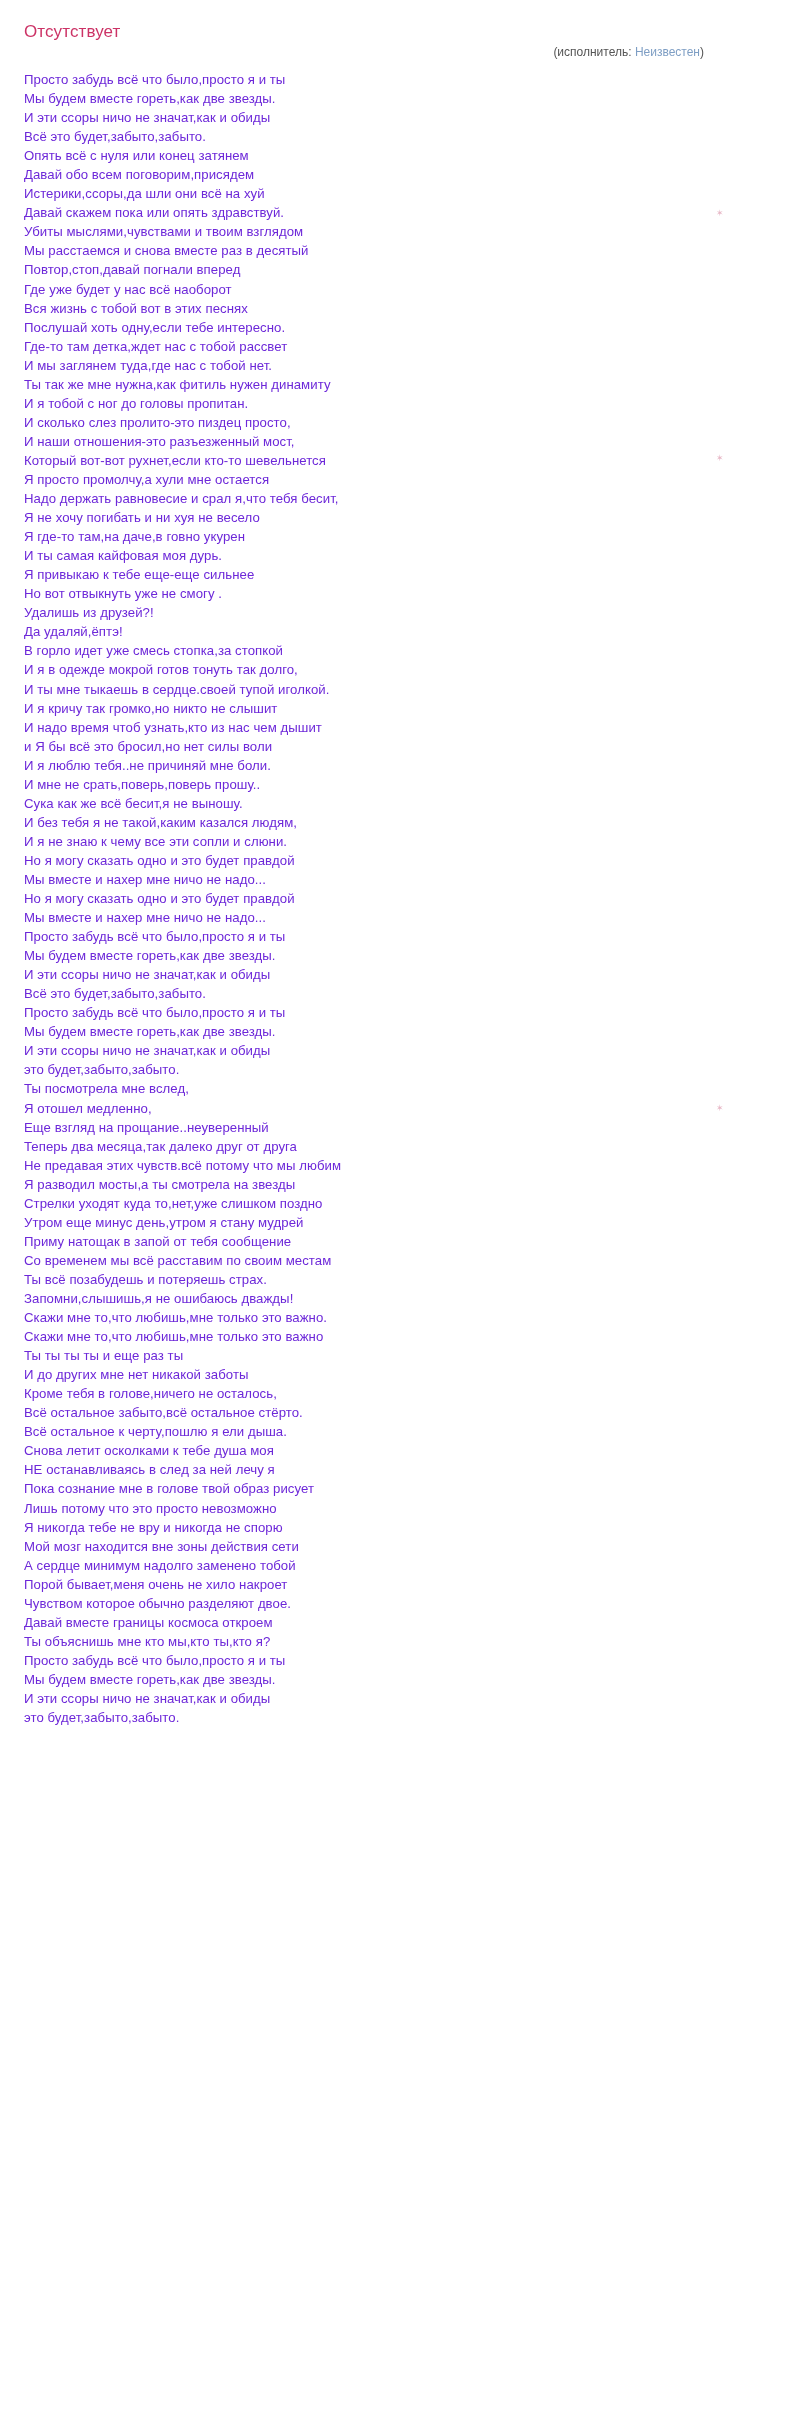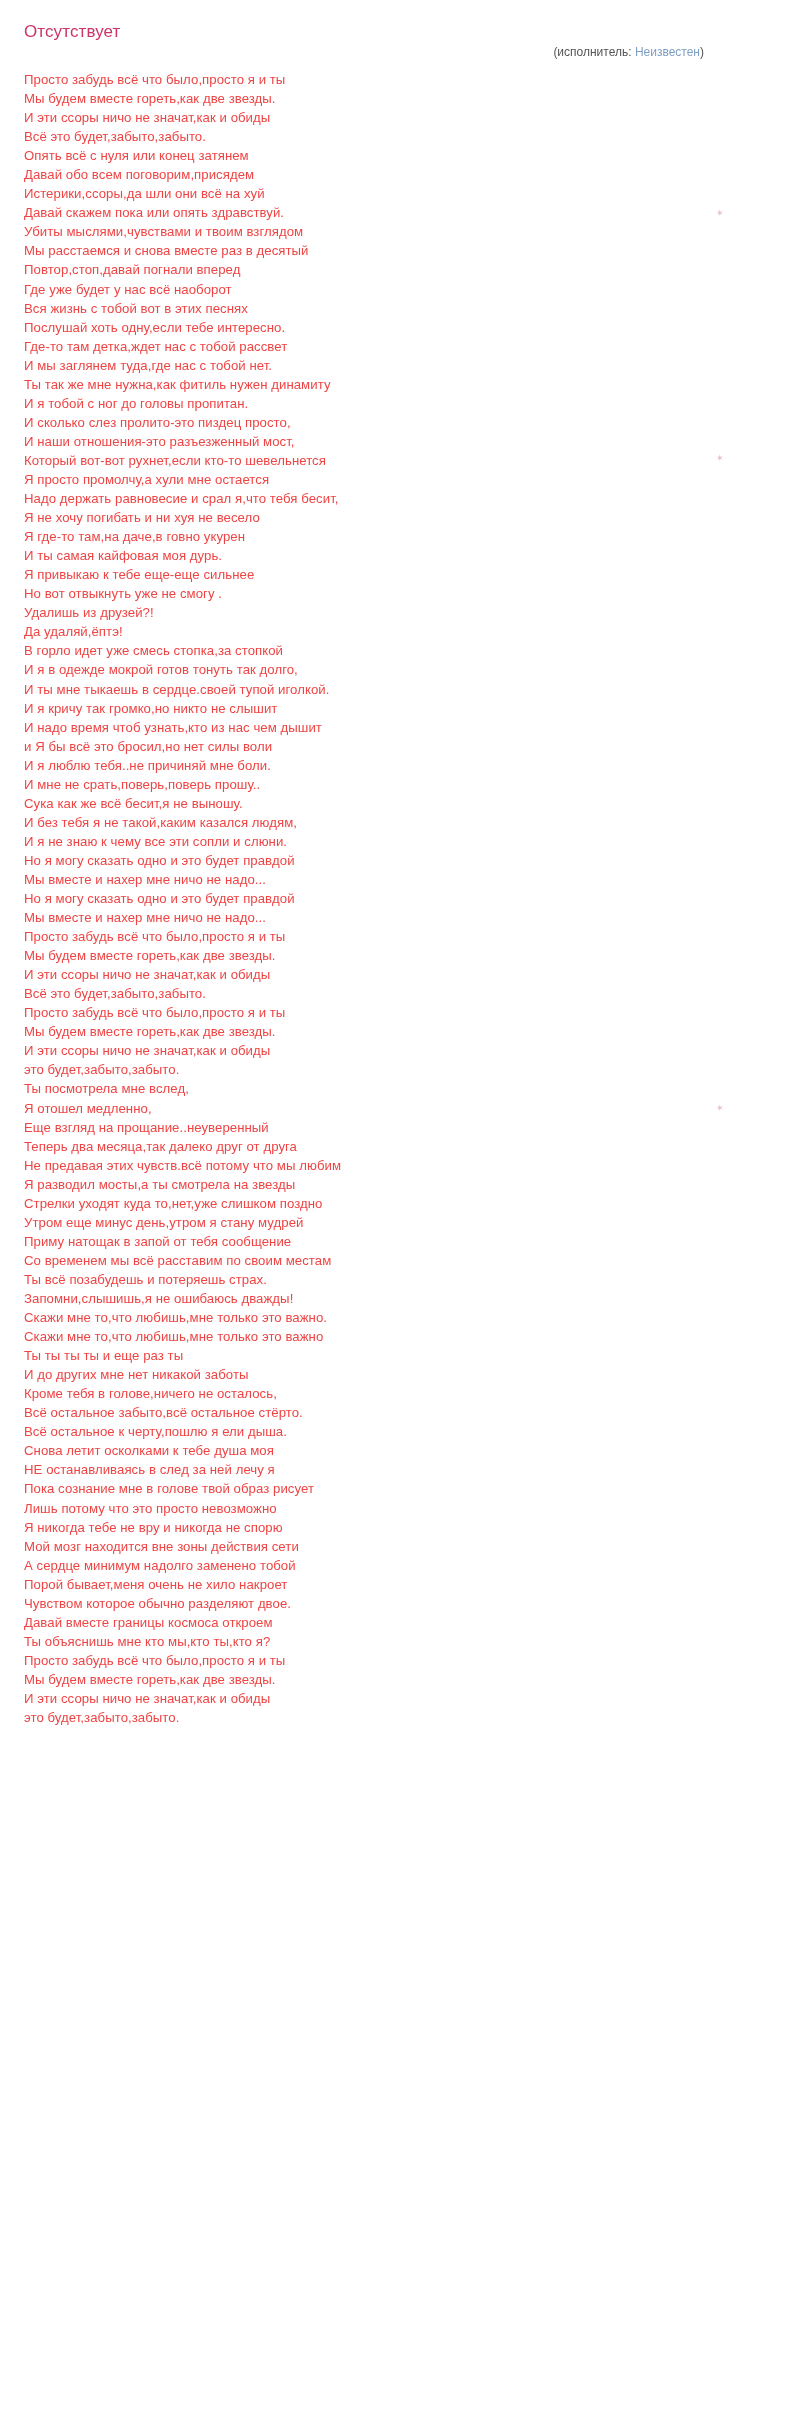--- a/index.html
+++ b/index.html
@@ -35,21 +35,21 @@
     margin: 0 0 10px 0;
     line-height: 15px;
     text-align: right;
   }
   .artist-line .artist-name {
     color: #7e9ec4;
   }
   .lyrics {
     font-size: 13.2px;
     line-height: 19.05px;
-    color: #ef4444;
+    color: #6d28d9;
     white-space: pre-wrap;
     word-wrap: break-word;
     letter-spacing: 0.05px;
   }
   
   .edge-marks {
     position: absolute;
     right: 2px;
     top: 0;
     width: 14px;

